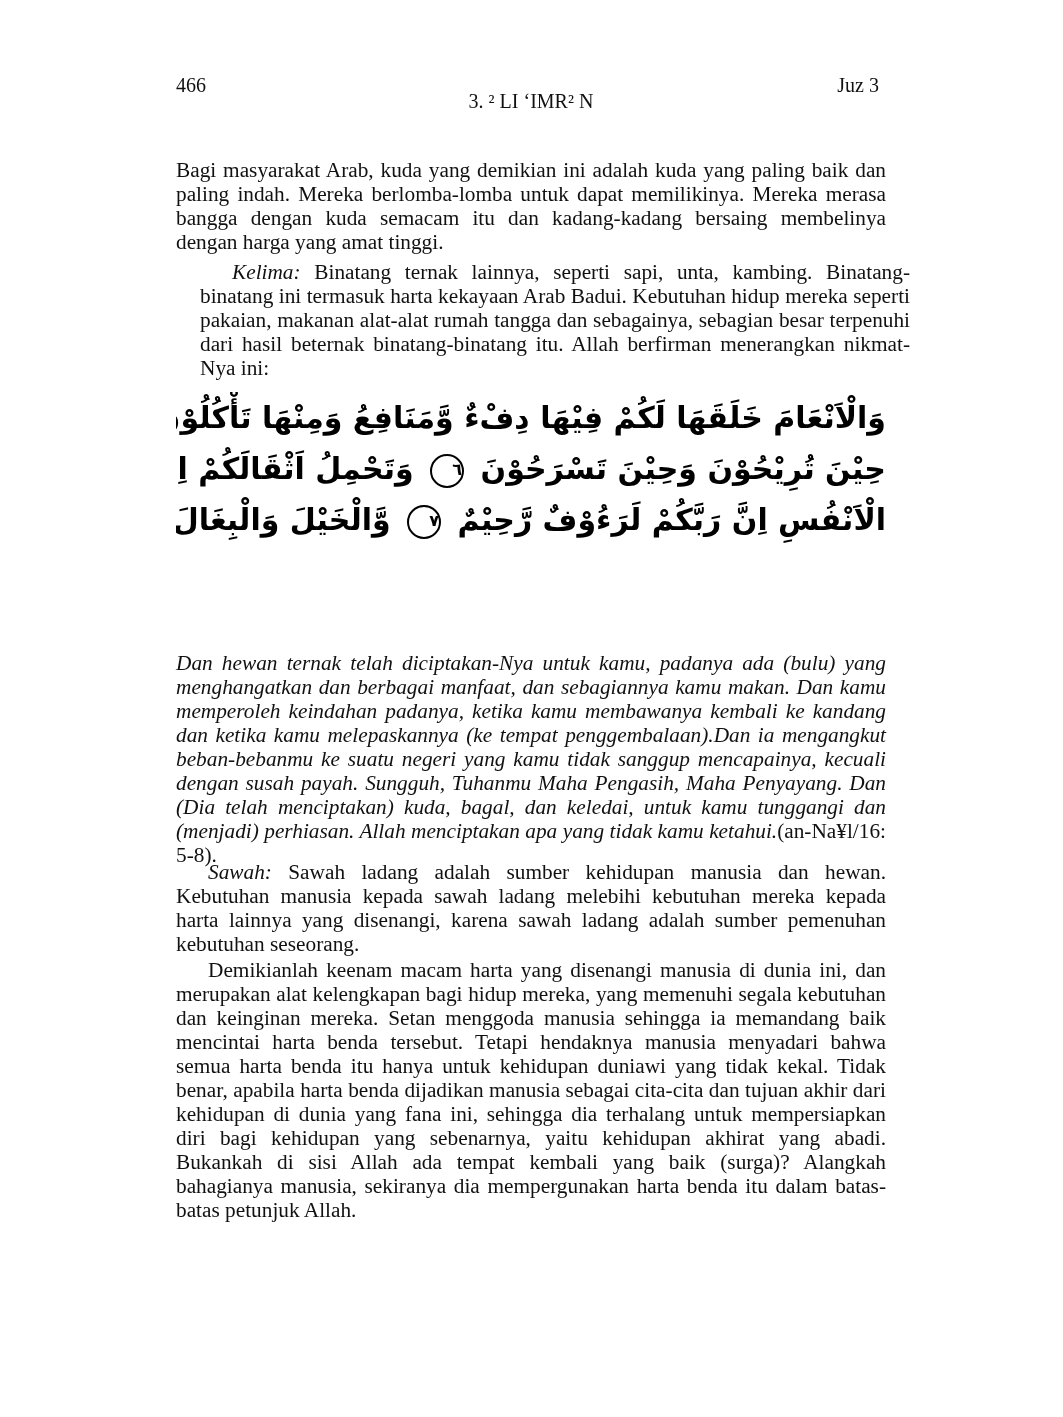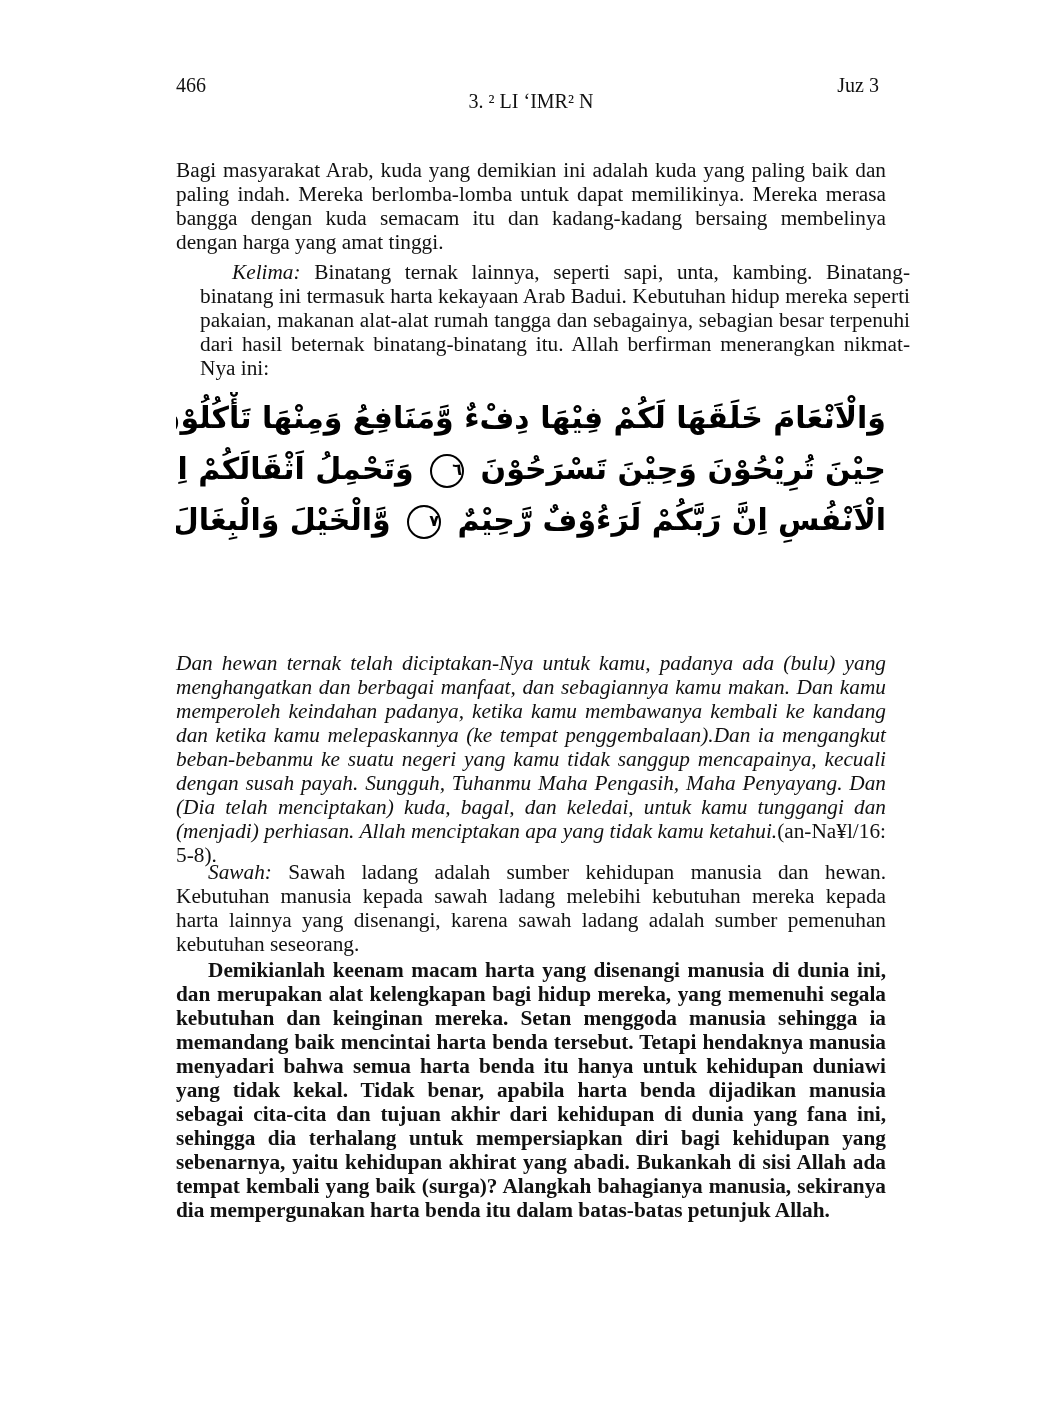--- a/index.html
+++ b/index.html
@@ -82,21 +82,21 @@
       border-radius: 50%;
       text-align: center;
       line-height: 28px;
       font-size: 16px;
       vertical-align: middle;
       margin: 0 6px;
     }
 
     #translation { top: 603px; font-style: italic; margin-top: 48px; }
     #p3 { top: 860px; }
-    #p4 { top: 958px; font-weight: bold; }
+    #p4 { top: 958px; }
   </style>
 </head>
 <body>
 
 <div class="page">
 
   <div class="running-head">
     <span class="rh-left">466</span>
     <span class="rh-center">3. ² LI ‘IMR² N</span>
     <span class="rh-right">Juz 3</span>

